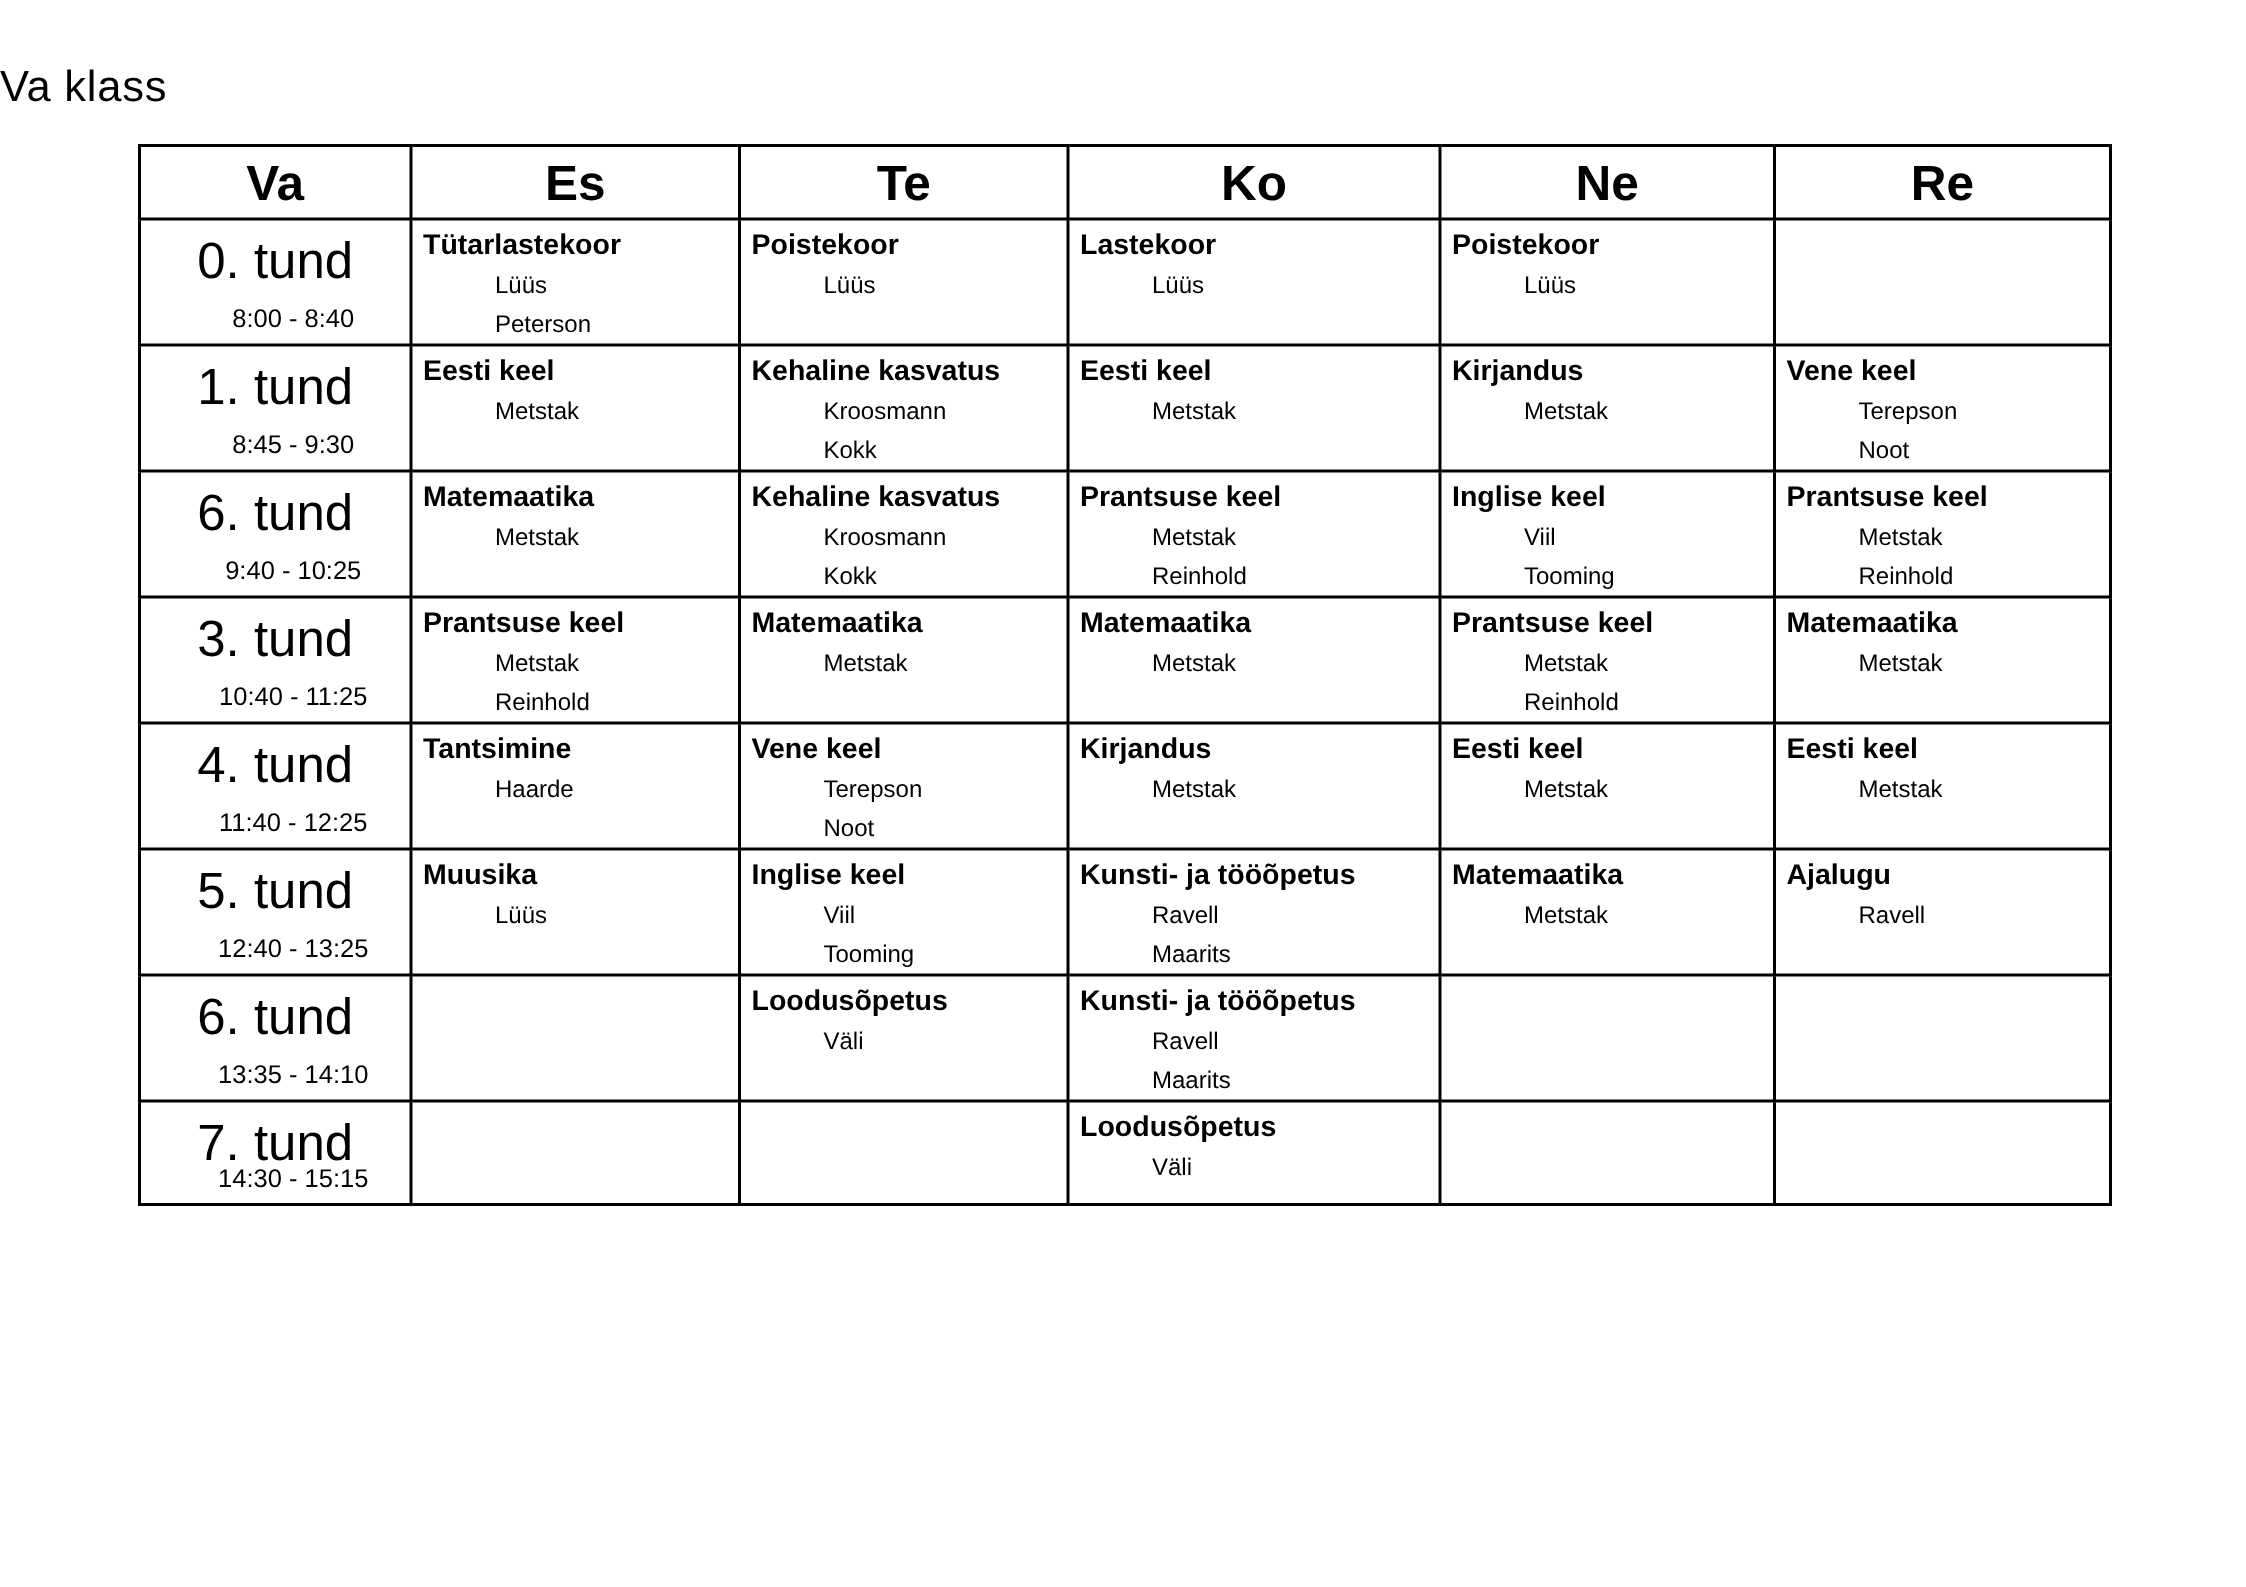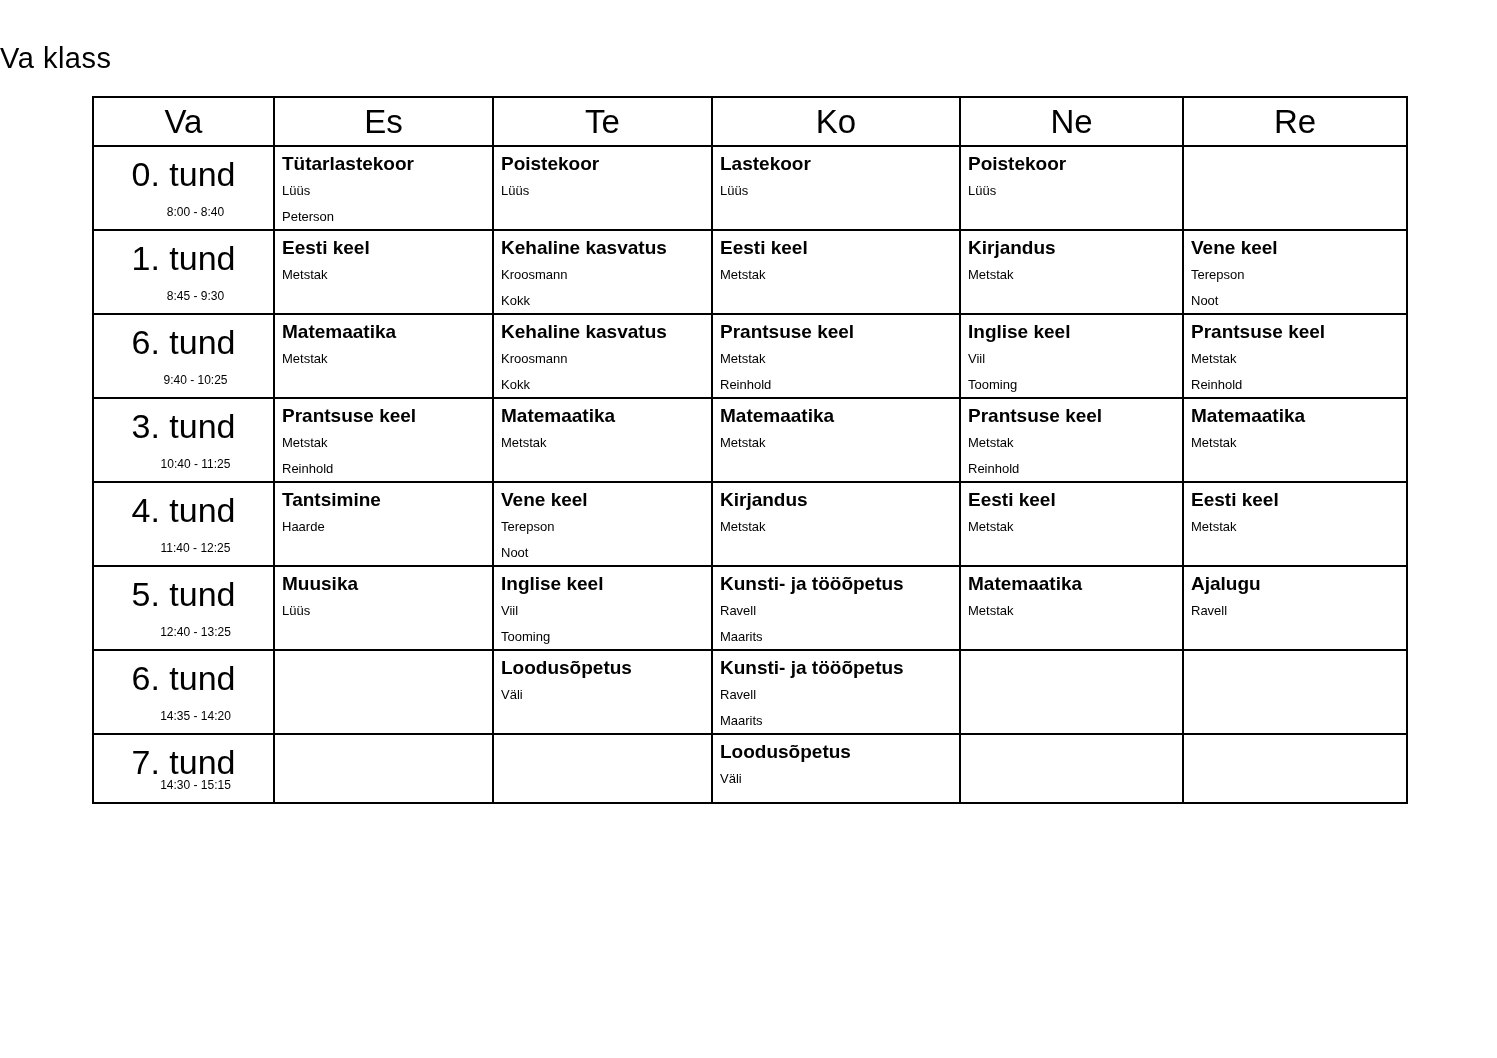--- a/index.html
+++ b/index.html
@@ -31,21 +31,21 @@
     table-layout: fixed;
     background: #ffffff;
   }
   table.timetable th,
   table.timetable td {
     border: 2px solid #000000;
     overflow: hidden;
   }
   table.timetable th {
     font-size: 33px;
-    font-weight: 400;
+    font-weight: 700;
     height: 49px;
     text-align: center;
     vertical-align: middle;
     padding: 0;
   }
   table.timetable tbody tr {
     height: 69px;
   }
   td.period-cell {
     position: relative;
@@ -56,39 +56,40 @@
   .period-label {
     font-size: 34px;
     line-height: 40px;
     margin-top: 7px;
   }
   .time-label {
     position: absolute;
     left: 0;
     right: 0;
     bottom: 7px;
-    font-size: 12px;
+    font-size: 17px;
     line-height: 19px;
     padding-left: 24px;
   }
   td.lesson-cell {
     vertical-align: top;
     padding: 3px 21px 0 7px;
   }
   .subject {
     font-weight: 700;
     font-size: 19px;
     line-height: 28px;
     white-space: nowrap;
   }
   .teacher {
     font-weight: 400;
-    font-size: 13px;
+    font-size: 16px;
     line-height: 25.5px;
     white-space: nowrap;
+    margin-left: 48px;
   }
 </style>
 </head>
 <body>
 
 <div class="page-title">Va klass</div>
 
 <table class="timetable">
   <colgroup>
     <col style="width:181px">
@@ -270,21 +271,21 @@
           <div class="teacher">Metstak</div>
         </td>
         <td class="lesson-cell">
           <div class="subject">Ajalugu</div>
           <div class="teacher">Ravell</div>
         </td>
       </tr>
       <tr>
         <td class="period-cell">
           <div class="period-label">6. tund</div>
-          <div class="time-label">14:35 - 14:20</div>
+          <div class="time-label">13:35 - 14:10</div>
         </td>
         <td class="lesson-cell"></td>
         <td class="lesson-cell">
           <div class="subject">Loodusõpetus</div>
           <div class="teacher">Väli</div>
         </td>
         <td class="lesson-cell">
           <div class="subject">Kunsti- ja tööõpetus</div>
           <div class="teacher">Ravell</div>
           <div class="teacher">Maarits</div>

